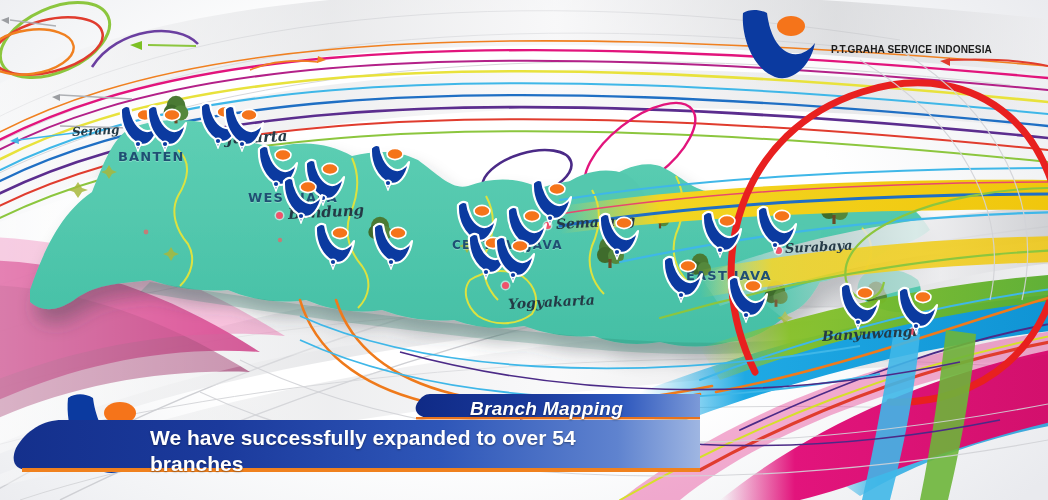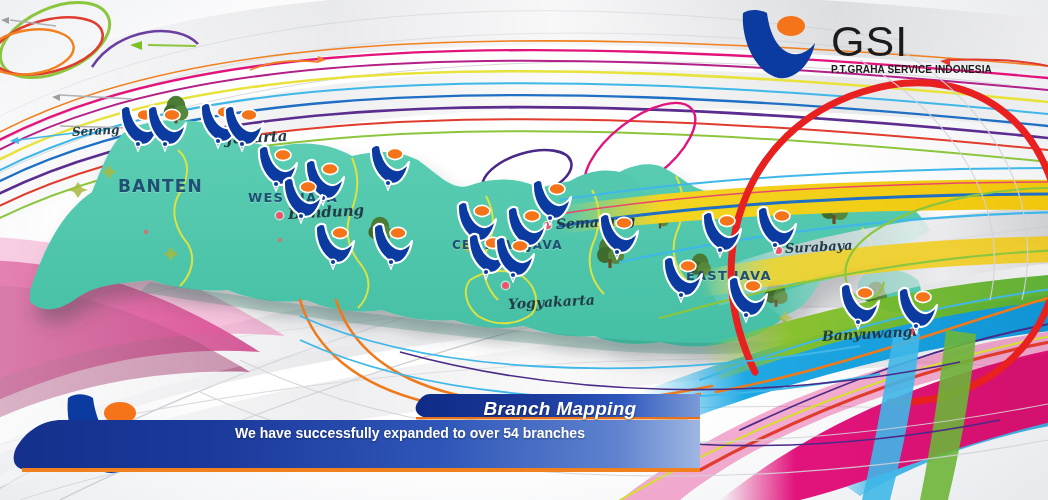--- a/index.html
+++ b/index.html
@@ -39,30 +39,30 @@
     transform:scaleX(0.96); transform-origin:left center;
   }
 
   
   #corner-mark { position:absolute; left:58px; top:386px; width:96px; height:96px; }
 
   
   #banner-group { position:absolute; left:0px; top:392px; width:700px; height:90px; }
   #banner-title-text {
     position:absolute; left:470px; top:398px;
-    width:180px; text-align:center;
+    width:180px; 
     font-size:19px; font-style:italic; font-weight:700;
     color:#ffffff; letter-spacing:0.3px;
     text-shadow:0 1px 2px rgba(0,0,0,0.45);
     white-space:nowrap;
   }
   #banner-body-text {
     position:absolute; left:150px; top:425px;
-    width:520px; text-align:center;
-    font-size:14px; font-weight:700;
+    width:520px; 
+    font-size:21px; font-weight:700;
     color:#ffffff; line-height:1.22;
     text-shadow:0 1px 2px rgba(0,0,0,0.4);
   }
   #banner-body-text .l2 { display:block; }
 
   
   .prov-label {
     position:absolute;
     font-family:"DejaVu Sans", sans-serif;
     font-weight:700;
@@ -433,21 +433,21 @@
       <g fill="none" stroke="#d2d3d7" stroke-width="1.2" opacity="0.9">
         <path d="M240,360 C420,448 700,470 1048,404"></path>
         <path d="M200,392 C400,486 720,500 1048,440"></path>
         <path d="M860,60 C960,120 1010,210 990,300"></path>
         <path d="M900,50 C1000,112 1044,206 1022,300"></path>
       </g>
     </svg>
   </div>
 
   <div class="layer" id="labels">
-      <div class="prov-label" style="left: 118px; top: 176px; font-size: 17px;">BANTEN</div>
+      <div class="prov-label" style="left: 118px; top: 149px; font-size: 13px;">BANTEN</div>
       <div class="prov-label" style="left: 248px; top: 190px; font-size: 13px;">WEST JAVA</div>
       <div class="prov-label" style="left: 452px; top: 238px; font-size: 12px;">CENTRAL JAVA</div>
       <div class="prov-label" style="left: 686px; top: 268px; font-size: 13px;">EAST JAVA</div>
       <div class="city-label" style="left: 72px; top: 125px; font-size: 12px;">Serang</div>
       <div class="city-label" style="left: 226px; top: 130px; font-size: 15px;">Jakarta</div>
       <div class="city-dot" style="left: 276px; top: 212px;"></div>
       <div class="city-label" style="left: 288px; top: 205px; font-size: 15px;">Bandung</div>
       <div class="city-dot" style="left: 544px; top: 222px;"></div>
       <div class="city-label" style="left: 556px; top: 216px; font-size: 14px;">Semarang</div>
       <div class="city-dot" style="left: 502px; top: 282px;"></div>
@@ -705,21 +705,20 @@
 
   <div id="logo-block">
     <div id="logo-mark">
       <svg viewBox="0 0 92 78" xmlns="http://www.w3.org/2000/svg">
         <path d="M8,6 C6,30 18,62 40,70 C58,76 76,58 80,36 C74,44 64,50 54,46
                  C40,40 34,22 32,6 C24,2 14,2 8,6 Z" fill="#0b3aa0"></path>
         <ellipse cx="56" cy="19" rx="14" ry="10" fill="#f5741a"></ellipse>
       </svg>
     </div>
     <div id="logo-text">
-      <div id="logo-title">GSI</div>
       <div id="logo-sub">P.T.GRAHA SERVICE INDONESIA</div>
     </div>
   </div>
 
   <div id="corner-mark">
     <svg viewBox="0 0 96 96" xmlns="http://www.w3.org/2000/svg">
       <path d="M10,12 C7,42 20,76 46,86 C68,92 88,70 92,44 C84,54 72,62 60,57
                C44,50 37,28 35,12 C27,7 17,7 10,12 Z" fill="#0b3aa0"></path>
       <ellipse cx="62" cy="27" rx="16" ry="11" fill="#f5741a"></ellipse>
     </svg>

